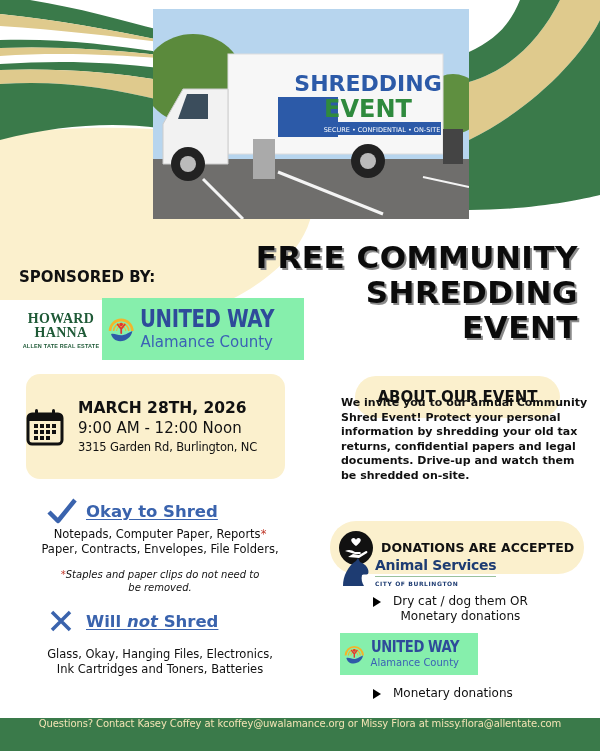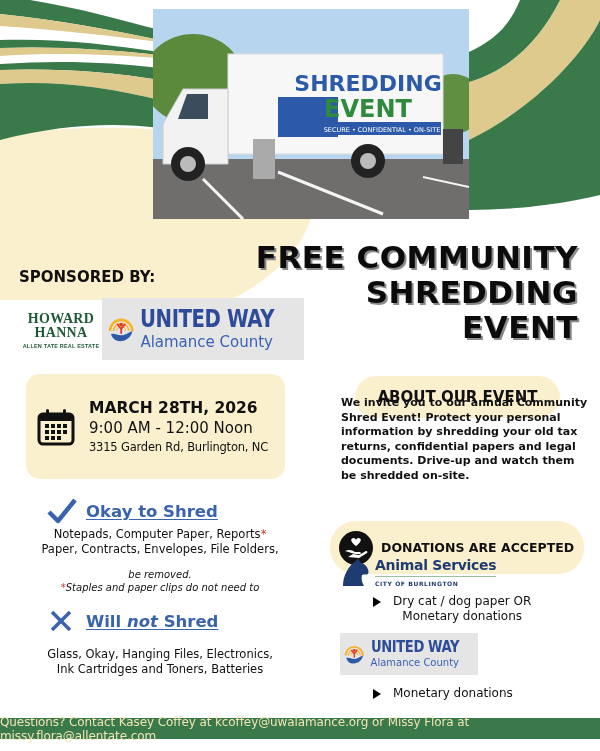--- a/index.html
+++ b/index.html
@@ -16,33 +16,33 @@
   .title { position: absolute; right: 22px; top: 240px; text-align: right; z-index: 3;
     font-family: "DejaVu Sans", sans-serif; font-weight: bold; font-size: 31px; line-height: 35px; letter-spacing: 0.5px; color: #0b0b0b;
     text-shadow: 2px 2px 0 #8a8a8a; }
 
   .sponsored { position: absolute; left: 19px; top: 268px; z-index: 3; font-family: "DejaVu Sans", sans-serif; font-weight: bold; font-size: 15px; color: #111; }
 
   .hh-logo { position: absolute; left: 16px; top: 312px; width: 90px; text-align: center; z-index: 3; }
   .hh-logo .hh-line { font-family: "Liberation Serif", "DejaVu Serif", serif; font-weight: bold; color: #1f5a37; font-size: 14px; line-height: 14px; letter-spacing: 0.3px; }
   .hh-logo .hh-sub { font-size: 5.5px; color: #1f5a37; margin-top: 3px; letter-spacing: 0.2px; font-weight: bold; }
 
-  .uw-logo { position: absolute; background: #e5e5e5; display: flex; align-items: center; z-index: 3; }
+  .uw-logo { position: absolute; background: #86efac; display: flex; align-items: center; z-index: 3; }
   .uw-logo.big { left: 102px; top: 298px; width: 202px; height: 62px; padding-left: 6px; }
   .uw-logo.small { left: 340px; top: 633px; width: 138px; height: 42px; padding-left: 4px; }
   .uw-logo .uw-text { margin-left: 6px; }
   .uw-logo .uw-name { font-family: "DejaVu Sans", sans-serif; font-weight: bold; color: #2e4b9a; letter-spacing: -0.5px; transform: scaleX(0.82); transform-origin: left; white-space: nowrap; }
   .uw-logo .uw-county { font-family: "DejaVu Sans", sans-serif; color: #3b61b5; white-space: nowrap; }
   .uw-logo.big .uw-name { font-size: 24px; line-height: 26px; }
   .uw-logo.big .uw-county { font-size: 15px; line-height: 20px; }
   .uw-logo.small .uw-name { font-size: 16px; line-height: 18px; }
   .uw-logo.small .uw-county { font-size: 10px; line-height: 14px; }
 
   
-  .date-box { position: absolute; left: 26px; top: 374px; width: 259px; height: 105px; background: #fbf0cd; border-radius: 14px; z-index: 3; display: flex; align-items: center; padding-left: 11px; }
+  .date-box { position: absolute; left: 26px; top: 374px; width: 259px; height: 105px; background: #fbf0cd; border-radius: 14px; z-index: 3; display: flex; align-items: center; }
   .date-box .cal { width: 38px; height: 38px; margin-right: 14px; flex-shrink: 0; }
   .date-box .d1 { font-family: "DejaVu Sans", sans-serif; font-weight: bold; font-size: 15.5px; line-height: 20px; color: #111; }
   .date-box .d2 { font-family: "DejaVu Sans", sans-serif; font-size: 15px; line-height: 20px; color: #111; }
   .date-box .d3 { font-family: "DejaVu Sans", sans-serif; font-size: 11.5px; line-height: 18px; color: #111; letter-spacing: -0.2px; }
 
   
   .shred-head { position: absolute; display: flex; align-items: center; z-index: 3; justify-content: space-between; }
   .shred-head .lbl { font-family: "DejaVu Sans", sans-serif; font-weight: bold; font-size: 16.5px; color: #3a63ad; text-decoration: underline; text-underline-offset: 2px; }
   .shred-head.ok { left: 47px; top: 498px; }
   .shred-head.no { left: 50px; top: 610px; }
@@ -68,21 +68,21 @@
   .animal-logo .an-text { margin-left: 3px; }
   .animal-logo .an-name { font-family: "DejaVu Sans", sans-serif; font-weight: bold; font-size: 14px; color: #1e3c72; border-bottom: 1px solid #9bc29a; padding-bottom: 3px; letter-spacing: -0.3px; }
   .animal-logo .an-sub { font-family: "DejaVu Sans", sans-serif; font-size: 6px; color: #1e3c72; letter-spacing: 0.6px; margin-top: 3px; font-weight: bold; }
 
   .bullet { position: absolute; z-index: 3; font-family: "DejaVu Sans", sans-serif; font-size: 12px; line-height: 15px; color: #111; display: flex; }
   .bullet .tri { width: 0; height: 0; border-top: 5px solid transparent; border-bottom: 5px solid transparent; border-left: 8px solid #000; margin-top: 3px; margin-right: 12px; flex-shrink: 0; }
   .bullet.b1 { left: 373px; top: 594px; }
   .bullet.b1 .txt { text-align: center; }
   .bullet.b2 { left: 373px; top: 686px; }
 
-  .footer { position: absolute; left: 0; top: 718px; width: 600px; height: 21px; background: #3a7a4a; z-index: 3; display: flex; align-items: center; justify-content: center; font-family: "DejaVu Sans", sans-serif; font-size: 12px; color: #f2e3b4; letter-spacing: -0.1px; }
+  .footer { position: absolute; left: 0; top: 718px; width: 600px; height: 33px; background: #3a7a4a; z-index: 3; display: flex; align-items: flex-start; justify-content: center; font-family: "DejaVu Sans", sans-serif; font-size: 10px; color: #f2e3b4; letter-spacing: -0.1px; }
 </style>
 </head>
 <body>
 
 <svg class="bg-svg" viewBox="0 0 600 751" preserveAspectRatio="none">
 
   <path d="M0,135 C110,120 230,128 300,160 C330,200 310,260 230,300 L0,300 Z" fill="#fbf0cd"></path>
 
   <path d="M0,0 L30,0 C80,8 120,20 160,30 L160,40 C110,30 60,20 0,14 Z" fill="#3a7a4a"></path>
   <path d="M0,14 C60,20 110,30 160,40 L160,42 C110,36 60,30 0,26 Z" fill="#dfca8d"></path>
@@ -186,22 +186,22 @@
   <svg viewBox="0 0 30 26">
     <path d="M2,14 L11,23 L28,2" fill="none" stroke="#3a63ad" stroke-width="4.5" stroke-linejoin="round"></path>
   </svg>
   <span class="lbl">Okay to Shred</span>
 </div>
 <div class="shred-list ok">
   <div><span>Notepads, Computer Paper, Reports</span><span class="star">*</span></div>
   <div>Paper, Contracts, Envelopes, File Folders,</div>
 </div>
 <div class="note">
+  <div><span class="star">*</span><span>Staples and paper clips do not need to</span></div>
   <div>be removed.</div>
-  <div><span class="star">*</span><span>Staples and paper clips do not need to</span></div>
 </div>
 
 <div class="shred-head no">
   <svg viewBox="0 0 22 22">
     <path d="M2,2 L20,20 M20,2 L2,20" stroke="#3a63ad" stroke-width="3.5"></path>
   </svg>
   <span class="lbl"><span>Will </span><em>not</em><span> Shred</span></span>
 </div>
 <div class="shred-list no">
   <div>Glass, Okay, Hanging Files, Electronics,</div>
@@ -226,21 +226,21 @@
   </svg>
   <div class="an-text">
     <div class="an-name">Animal Services</div>
     <div class="an-sub">CITY OF BURLINGTON</div>
   </div>
 </div>
 
 <div class="bullet b1">
   <span class="tri"></span>
   <div class="txt">
-    <div>Dry cat / dog paper OR</div>
+    <div>Dry cat / dog them OR</div>
     <div>Monetary donations</div>
   </div>
 </div>
 
 <div class="uw-logo small">
   <svg width="36" height="36" viewBox="0 0 52 52">
     <path d="M4,30 A22,22 0 0 1 48,30" fill="none" stroke="#f3b52a" stroke-width="5"></path>
     <path d="M11,30 A15,15 0 0 1 41,30" fill="none" stroke="#f3b52a" stroke-width="3"></path>
     <path d="M17,30 A9,9 0 0 1 35,30" fill="none" stroke="#f3b52a" stroke-width="2"></path>
     <circle cx="26" cy="17" r="3.5" fill="#e2372f"></circle>

